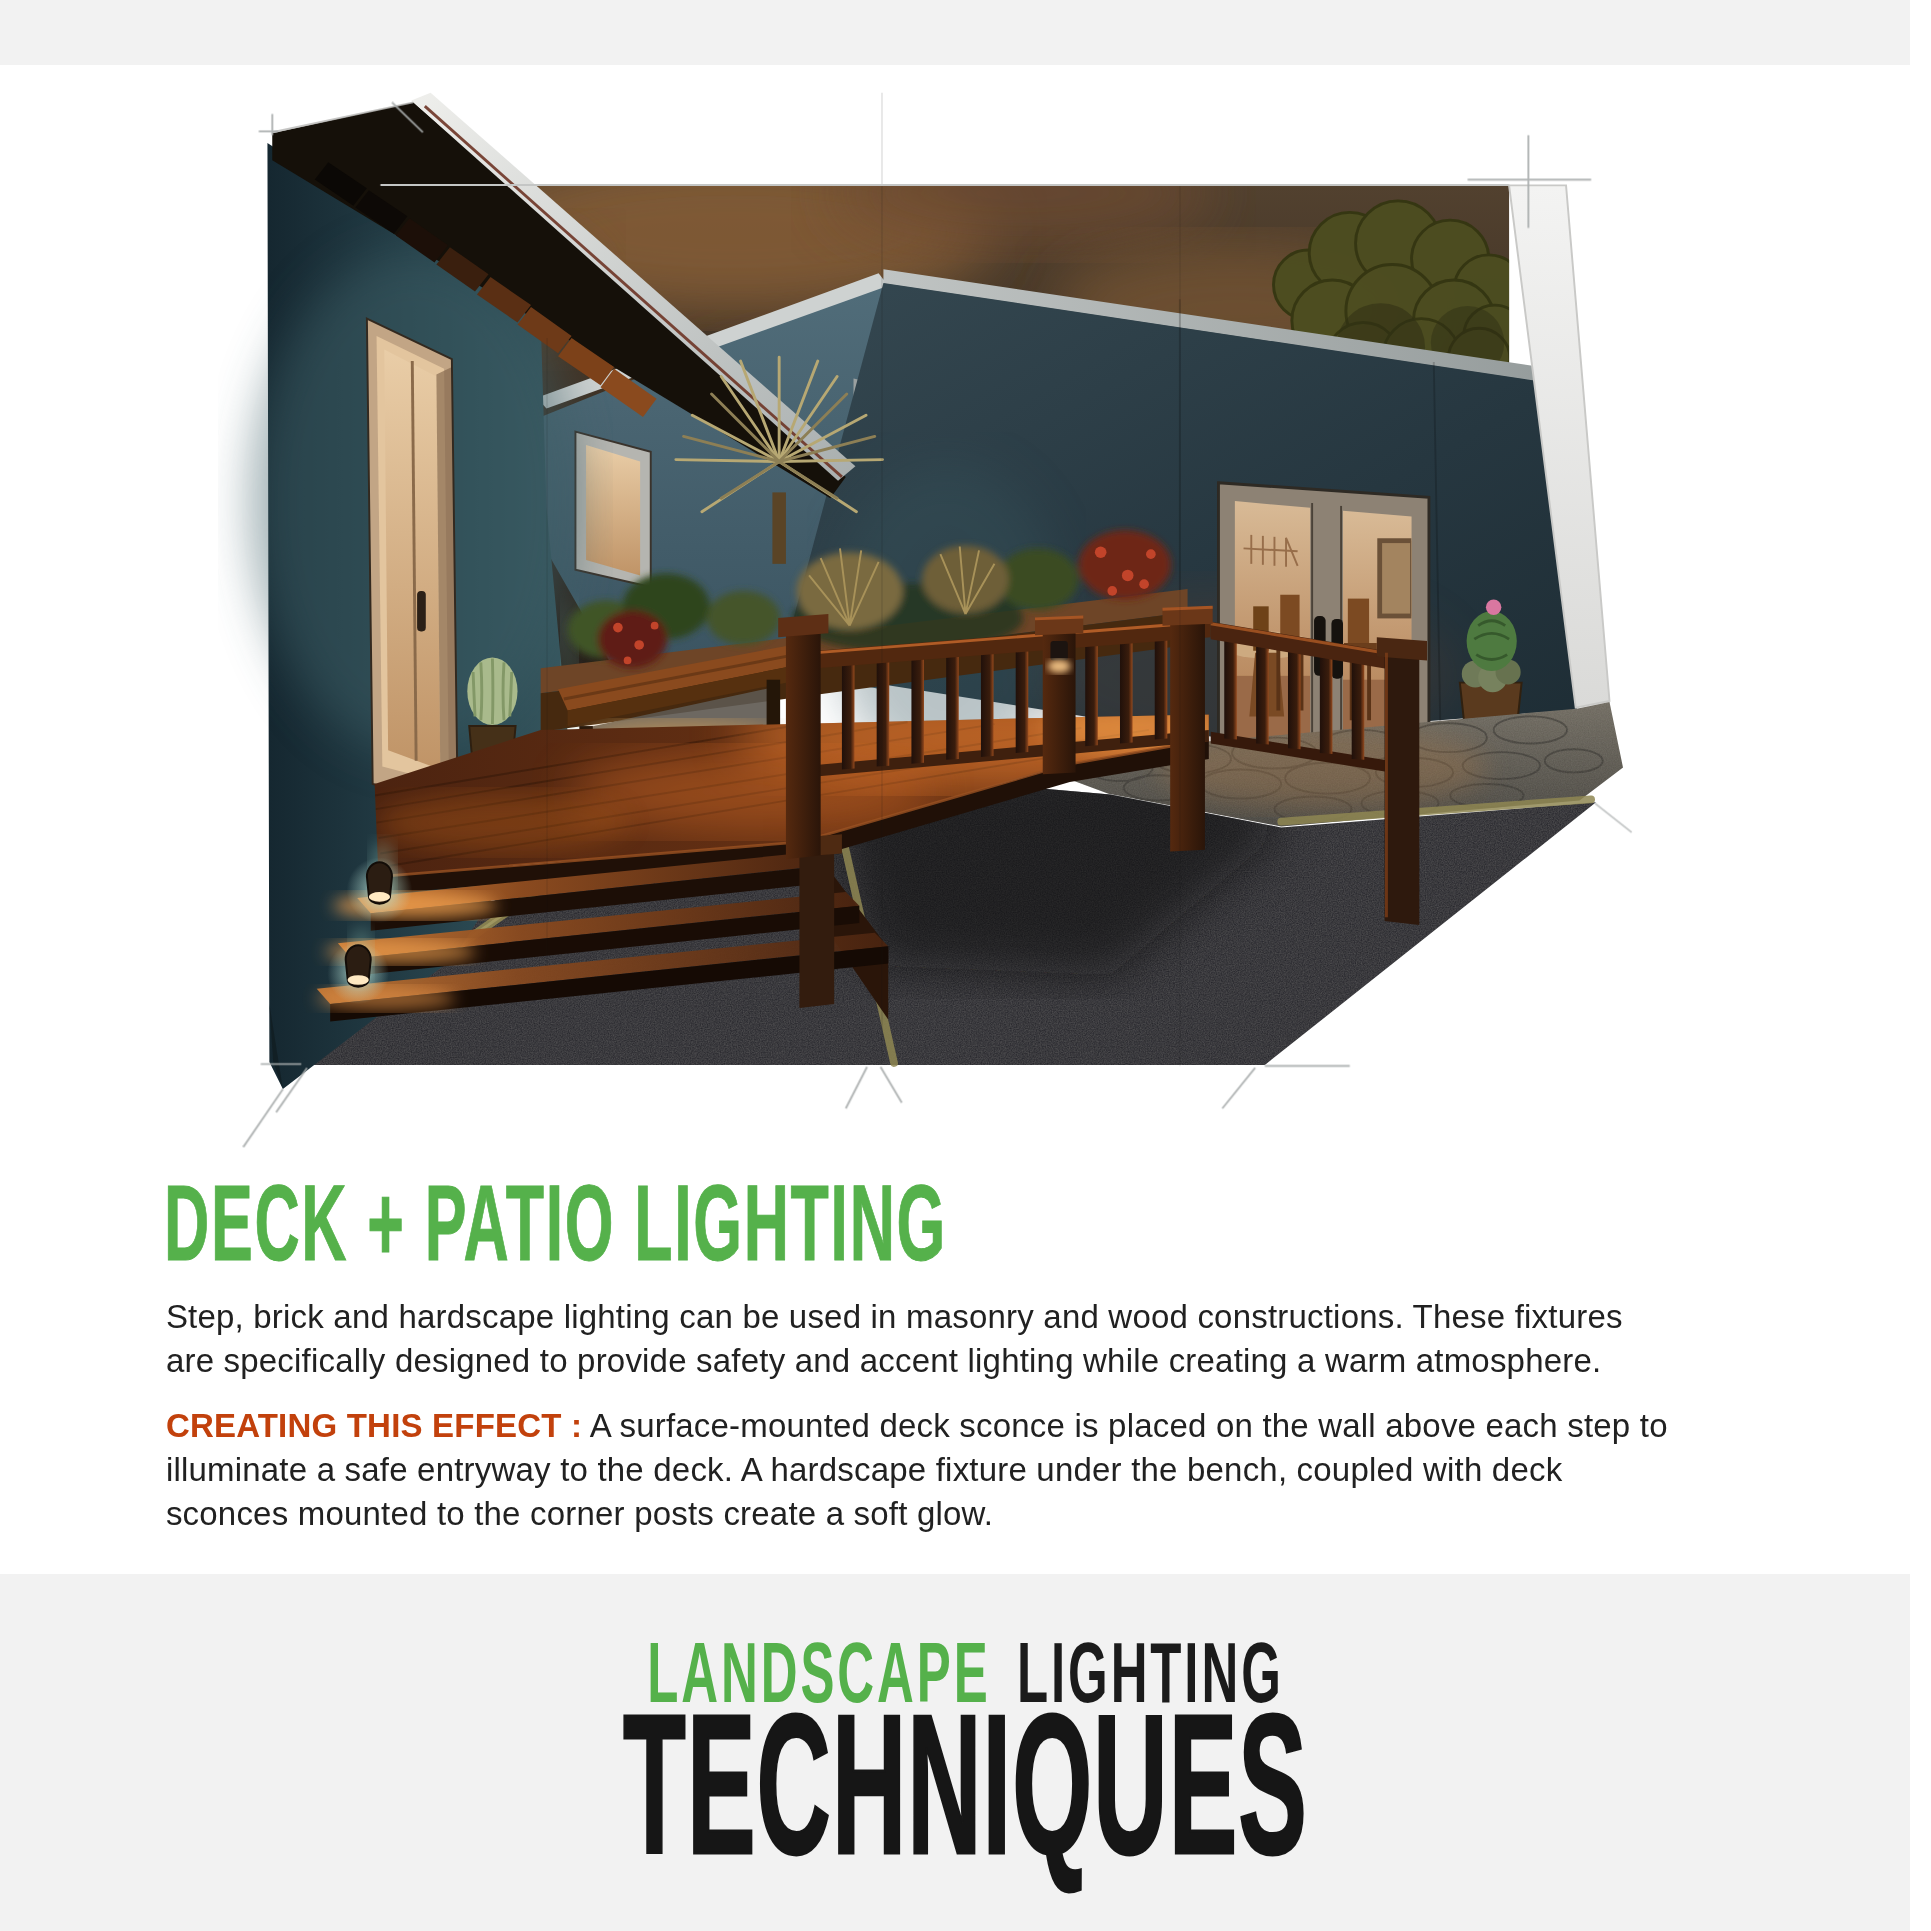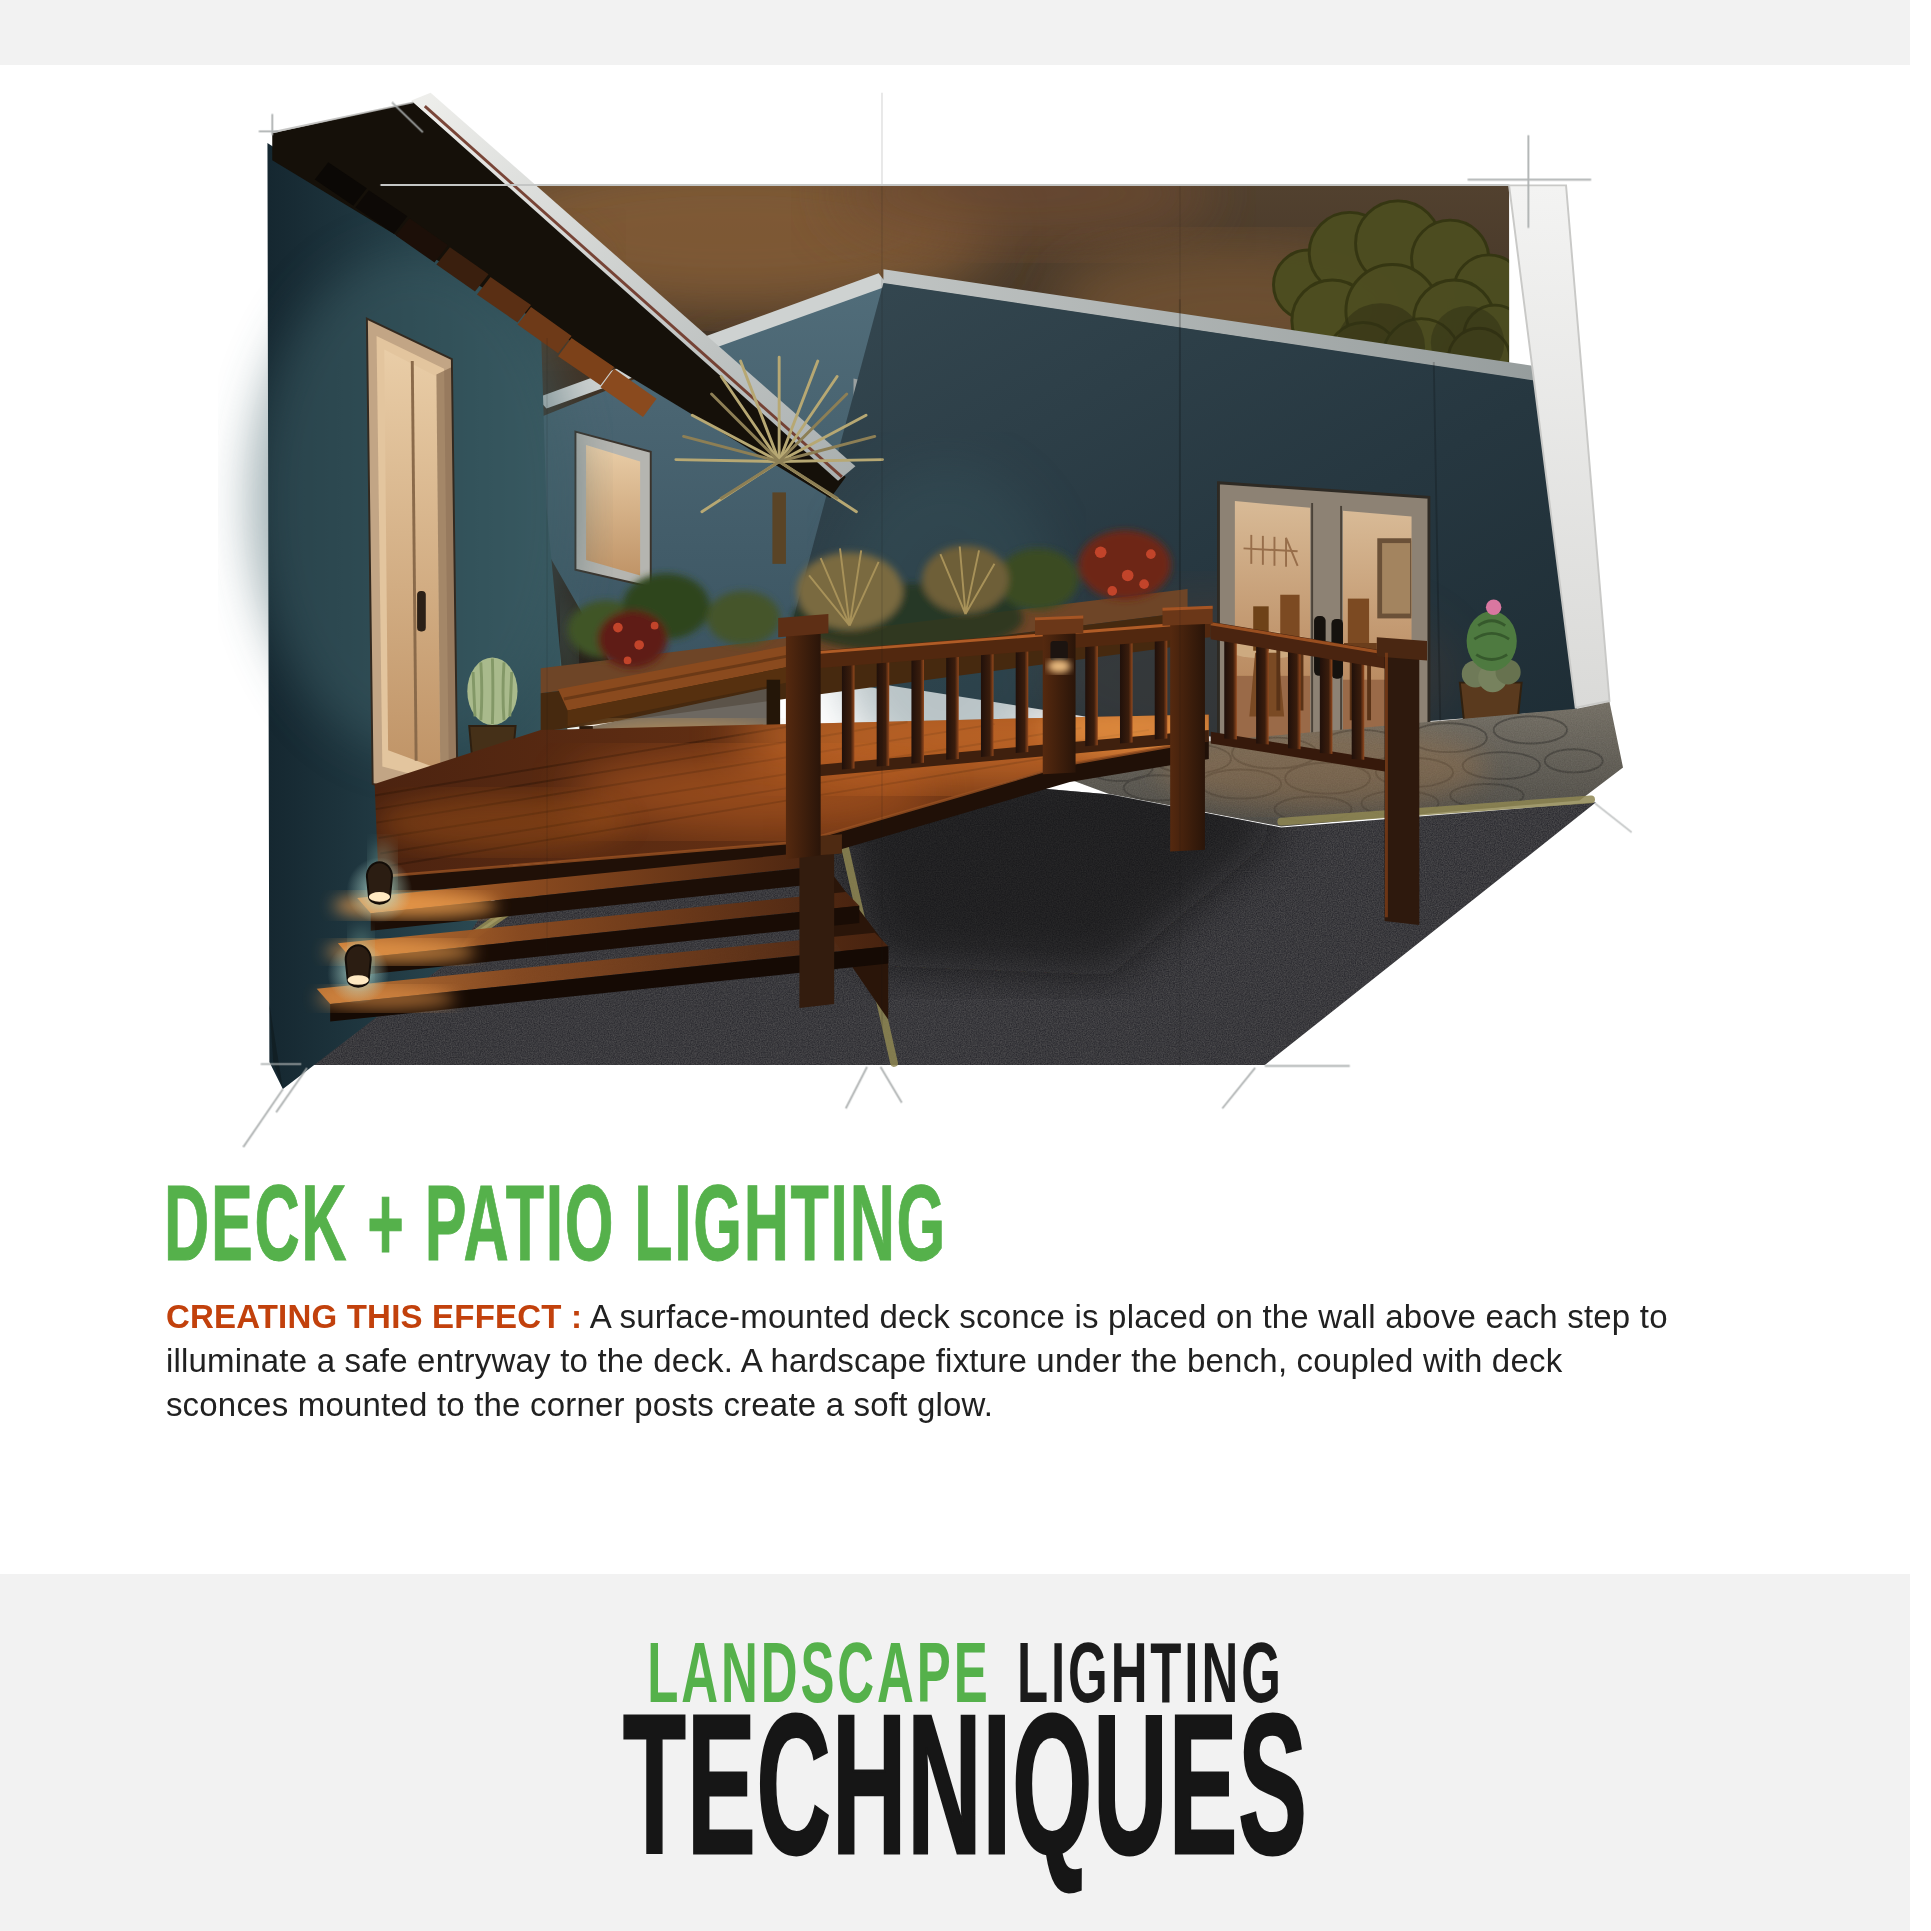--- a/index.html
+++ b/index.html
@@ -490,20 +490,22 @@
     <g stroke="#1a1a1a">
       <line x1="913" y1="96" x2="913" y2="1100" stroke-width="2" opacity=".1"></line>
       <line x1="1222" y1="192" x2="1222" y2="1104" stroke-width="2" opacity=".08"></line>
       <line x1="567" y1="350" x2="567" y2="1000" stroke-width="2" opacity=".08"></line>
     </g>
     <line x1="394" y1="192" x2="1563" y2="192" stroke="#c4c6c5" stroke-width="2"></line>
   </svg>
 
   <div class="headline-block">
     <h1 class="heading">DECK + PATIO LIGHTING</h1>
+    <p class="body-copy">Step, brick and hardscape lighting can be used in masonry and wood constructions. These fixtures
+are specifically designed to provide safety and accent lighting while creating a warm atmosphere.</p>
     <p class="body-copy"><b>CREATING THIS EFFECT :</b> <span>A surface-mounted deck sconce is placed on the wall above each step to
 illuminate a safe entryway to the deck. A hardscape fixture under the bench, coupled with deck
 sconces mounted to the corner posts create a soft glow.</span></p>
   </div>
 
   <div class="band bottom">
     <div class="footer-inner">
       <div class="brand-line">
         <span class="brand-green">LANDSCAPE</span><span class="brand-dark">LIGHTING</span>
       </div>

